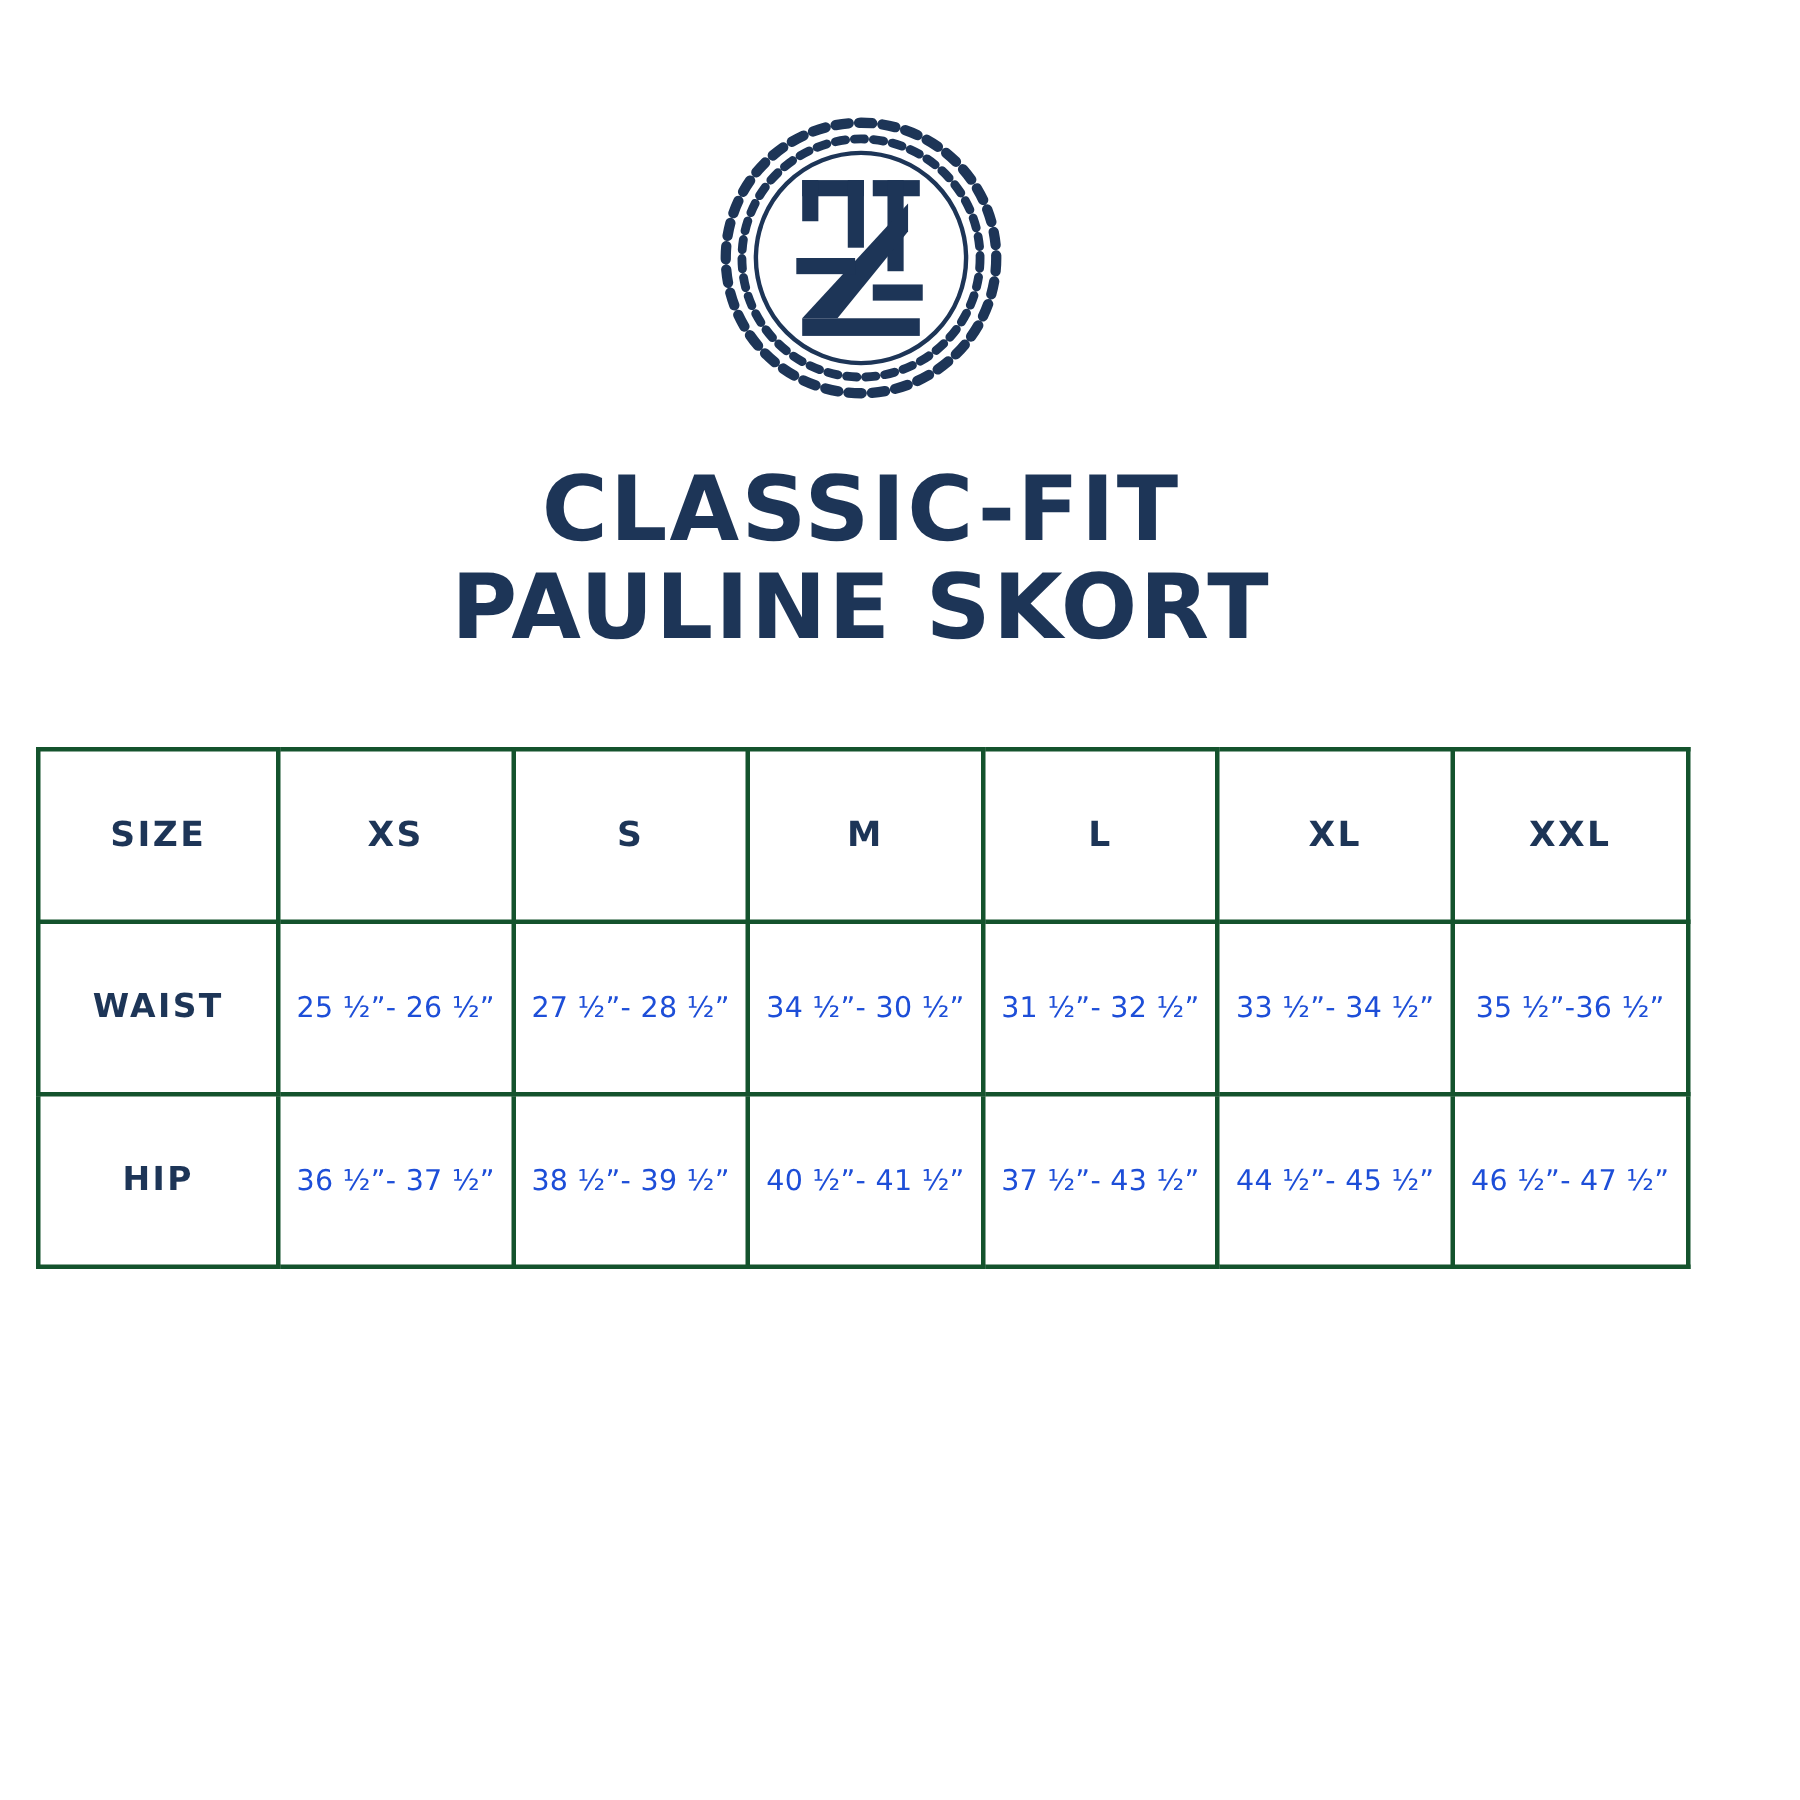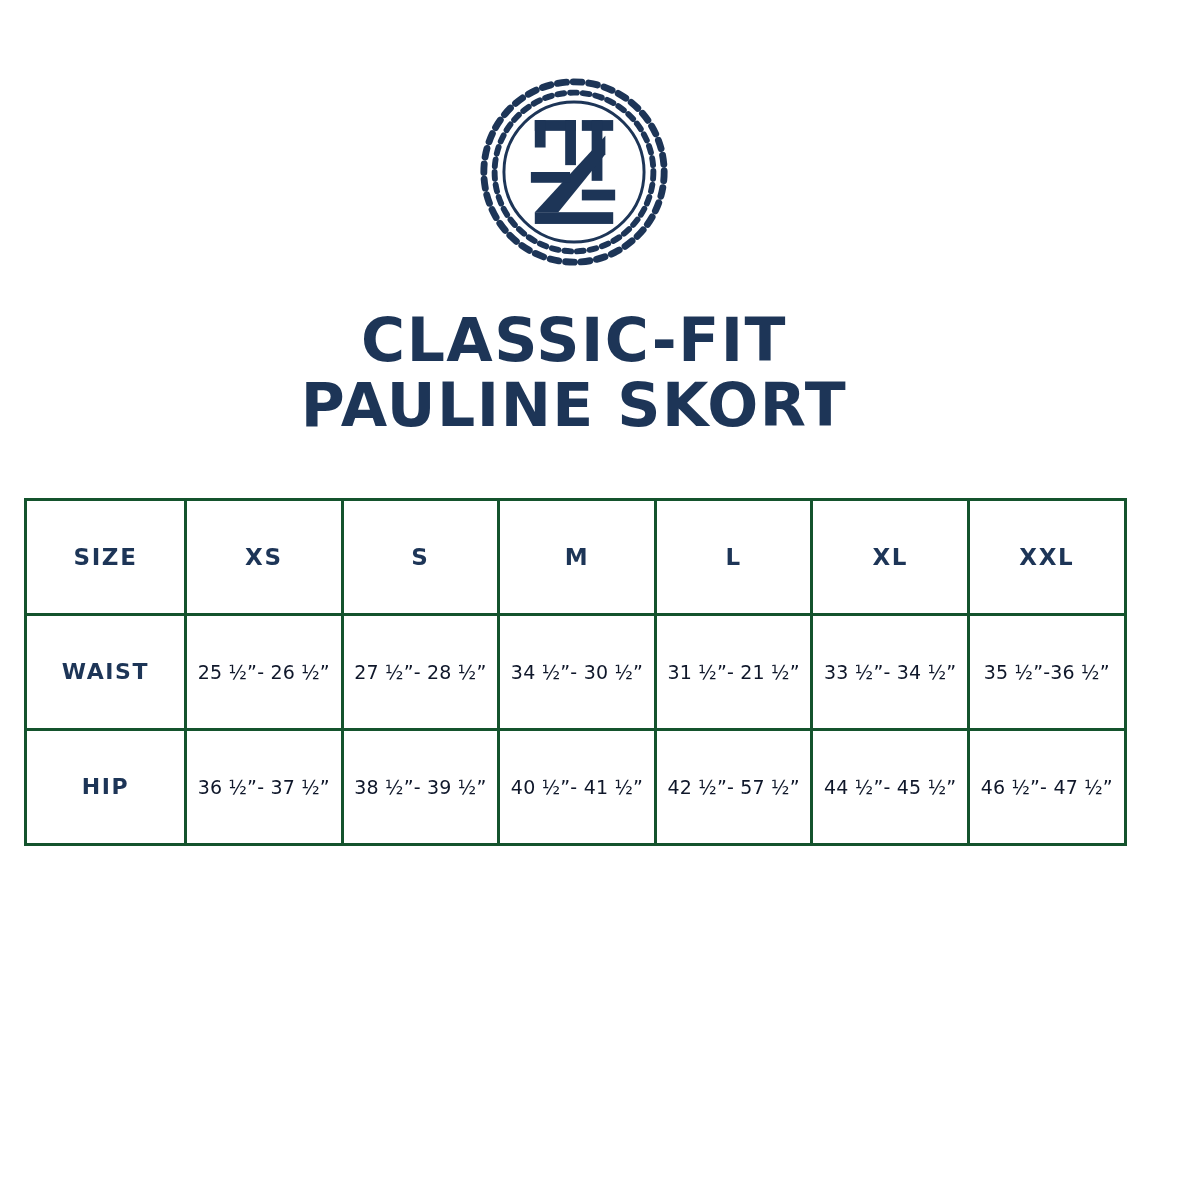--- a/index.html
+++ b/index.html
@@ -75,21 +75,21 @@
     color: #1d3557;
   }
   td.col-head {
     font-size: 23px;
   }
   td.cell {
     font-family: "DejaVu Sans", sans-serif;
     font-size: 19px;
     font-weight: normal;
     letter-spacing: 0.2px;
-    color: #0f172a;
+    color: #1d4ed8;
     white-space: nowrap;
   }
   col.c0 { width: 160px; }
   col.cx { width: 156.6px; }
 </style>
 </head>
 <body>
 
 <div class="page">
 
@@ -138,30 +138,30 @@
           <td class="col-head">M</td>
           <td class="col-head">L</td>
           <td class="col-head">XL</td>
           <td class="col-head">XXL</td>
         </tr>
         <tr>
           <td class="row-head">WAIST</td>
           <td class="cell">25 ½”- 26 ½”</td>
           <td class="cell">27 ½”- 28 ½”</td>
           <td class="cell">34 ½”- 30 ½”</td>
-          <td class="cell">31 ½”- 21 ½”</td>
+          <td class="cell">31 ½”- 32 ½”</td>
           <td class="cell">33 ½”- 34 ½”</td>
           <td class="cell">35 ½”-36 ½”</td>
         </tr>
         <tr>
           <td class="row-head">HIP</td>
           <td class="cell">36 ½”- 37 ½”</td>
           <td class="cell">38 ½”- 39 ½”</td>
           <td class="cell">40 ½”- 41 ½”</td>
-          <td class="cell">42 ½”- 57 ½”</td>
+          <td class="cell">37 ½”- 43 ½”</td>
           <td class="cell">44 ½”- 45 ½”</td>
           <td class="cell">46 ½”- 47 ½”</td>
         </tr>
       </tbody>
     </table>
   </div>
 
 </div>
 
 </body></html>

